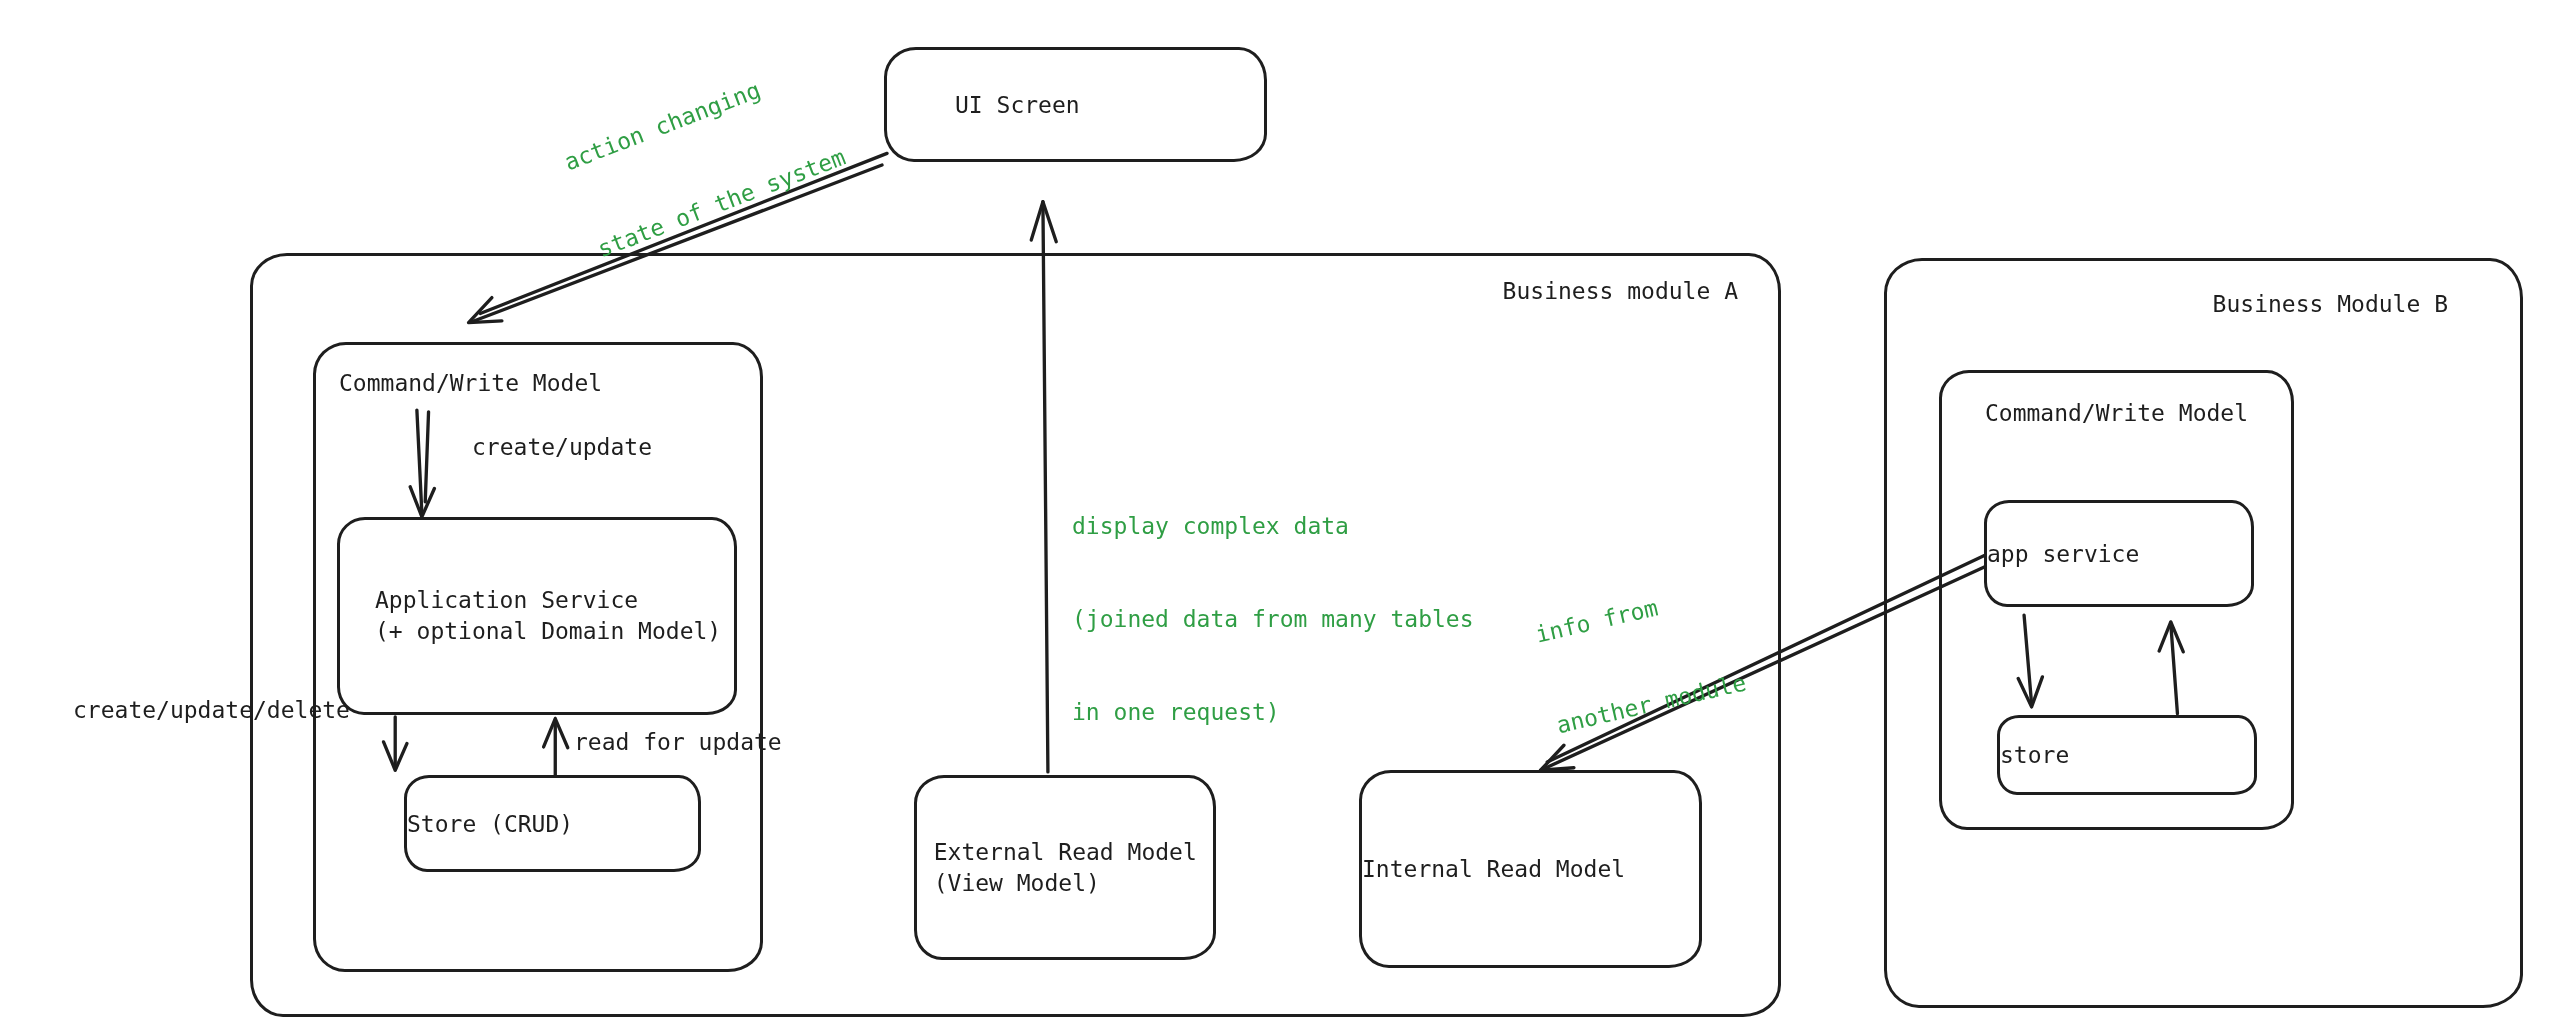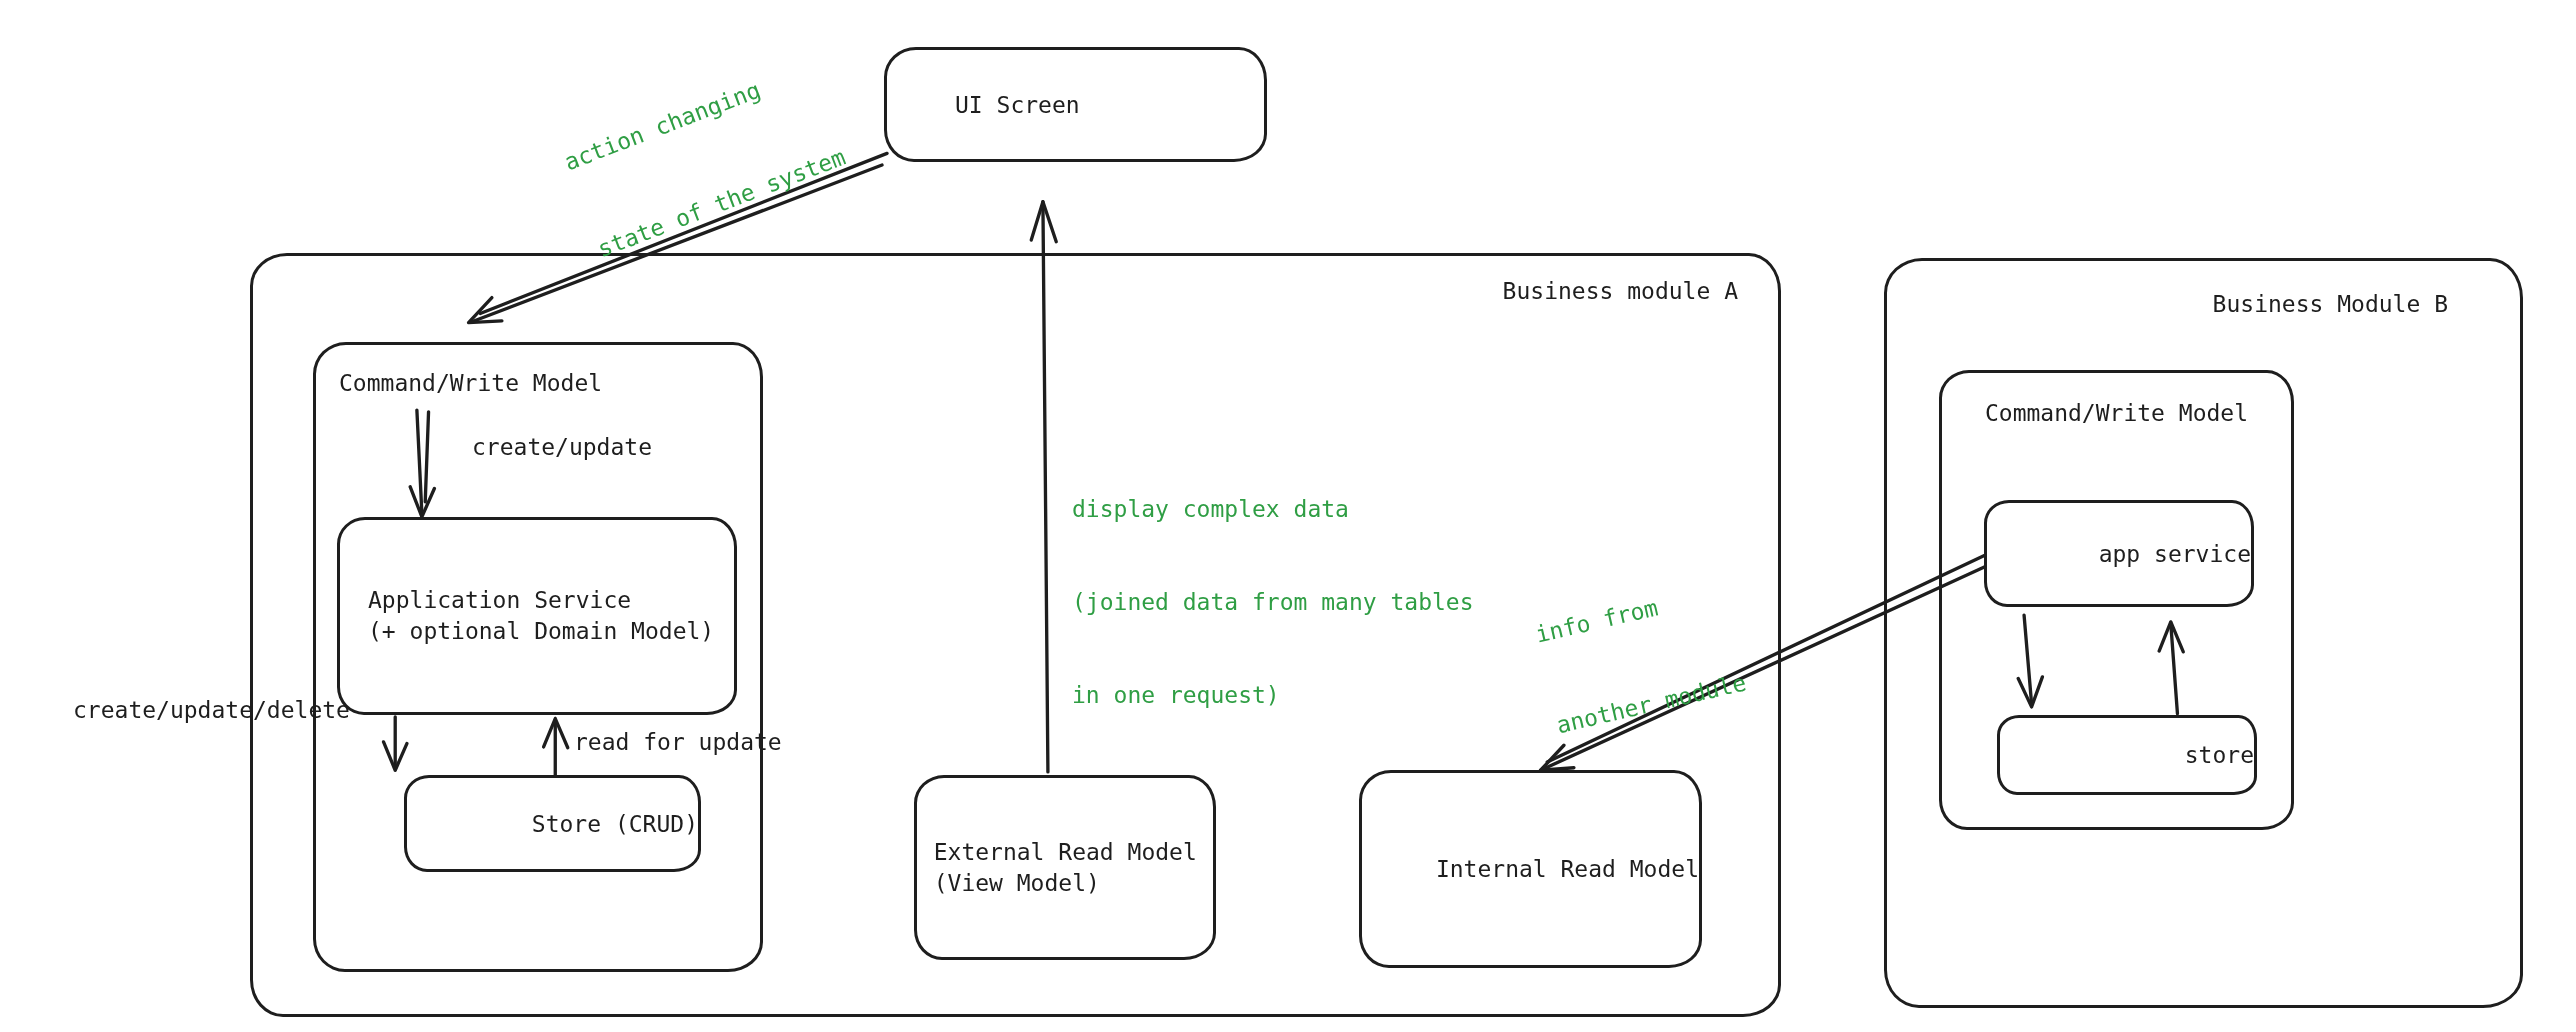--- a/index.html
+++ b/index.html
@@ -16,59 +16,59 @@
     overflow: hidden;
   }
   .box {
     position: absolute;
     border: 3.3px solid var(--ink, #1e1e1e);
     background: transparent;
   }
   .flex-center {
     display: flex;
     align-items: center;
-    justify-content: flex-end;
+    justify-content: flex-start;
   }
   .col-center {
     display: flex;
     flex-direction: column;
     justify-content: center;
   }
   .line { display: block; line-height: 31px; }
   .freelabel { position: absolute; white-space: pre; line-height: 31px; }
   .green { color: var(--green, #2f9e44); }
 
   
   .ui-screen        { left: 884px; top: 47px;  width: 383px;  height: 115px; border-radius: 32px 28px 33px 30px / 30px 33px 28px 32px;
                       display: flex; align-items: center; padding-left: 68px; }
   .module-a         { left: 250px;  top: 253px; width: 1531px; height: 764px; border-radius: 37px 32px 38px 33px / 33px 38px 32px 37px; }
   .module-a-label   { position: absolute; top: 22px; right: 40px; }
   .command-write-a  { left: 313px;  top: 342px; width: 450px;  height: 630px; border-radius: 33px 30px 35px 32px / 32px 35px 30px 33px; }
   .command-write-a-label { position: absolute; top: 25px; left: 23px; }
   .app-service-a    { left: 337px;  top: 517px; width: 400px;  height: 198px; border-radius: 28px 25px 30px 27px / 27px 30px 25px 28px;
-                      padding-left: 28px; }
+                      padding-left: 35px; }
   .store-a          { left: 360px;  top: 775px; width: 297px;  height: 97px; border-radius: 25px 22px 27px 23px / 23px 27px 22px 25px; margin-left: 44px; }
   .external-read    { left: 914px; top: 775px; width: 302px;  height: 185px; border-radius: 30px 27px 32px 28px / 28px 32px 27px 30px;
                       padding-left: 16.7px; }
   .internal-read    { left: 1359px; top: 770px; width: 343px;  height: 198px; border-radius: 32px 28px 33px 30px / 30px 33px 28px 32px; }
   .module-b         { left: 1884px; top: 258px; width: 639px;  height: 750px; border-radius: 38px 33px 40px 35px / 35px 40px 33px 38px; }
   .module-b-label   { position: absolute; top: 30px; right: 72px; }
   .command-write-b  { left: 1939px; top: 370px; width: 355px;  height: 460px; border-radius: 30px 27px 32px 28px / 28px 32px 27px 30px; }
   .command-write-b-label { position: absolute; top: 27px; left: 0; width: 100%; text-align: center; }
   .app-service-b    { left: 1984px; top: 500px; width: 270px;  height: 107px; border-radius: 25px 22px 27px 23px / 23px 27px 22px 25px; }
   .store-b          { left: 1997px; top: 715px; width: 260px;  height: 80px;  border-radius: 22px 18.3px 23px 20px / 20px 23px 18.3px 22px; }
 
   
   .lbl-create-update        { left: 472px; top: 432px; }
   .lbl-create-update-delete { left: 73px;  top: 695px; }
   .lbl-read-for-update      { left: 574px; top: 727px; }
 
   
   .lbl-action  { left: 705px;  top: 160px; transform: translate(-50%, -50%) rotate(-21deg); }
-  .lbl-display { left: 1072px; top: 432px; }
+  .lbl-display { left: 1072px; top: 449px; }
   .lbl-info    { left: 1641px; top: 659px; transform: translate(-50%, -50%) rotate(-13deg); }
 
   
   .edges { position: absolute; left: 0; top: 0; pointer-events: none; }
   .edges path {
     stroke: var(--ink, #1e1e1e);
     stroke-width: 4;
     fill: none;
     stroke-linecap: round;
     stroke-linejoin: round;

